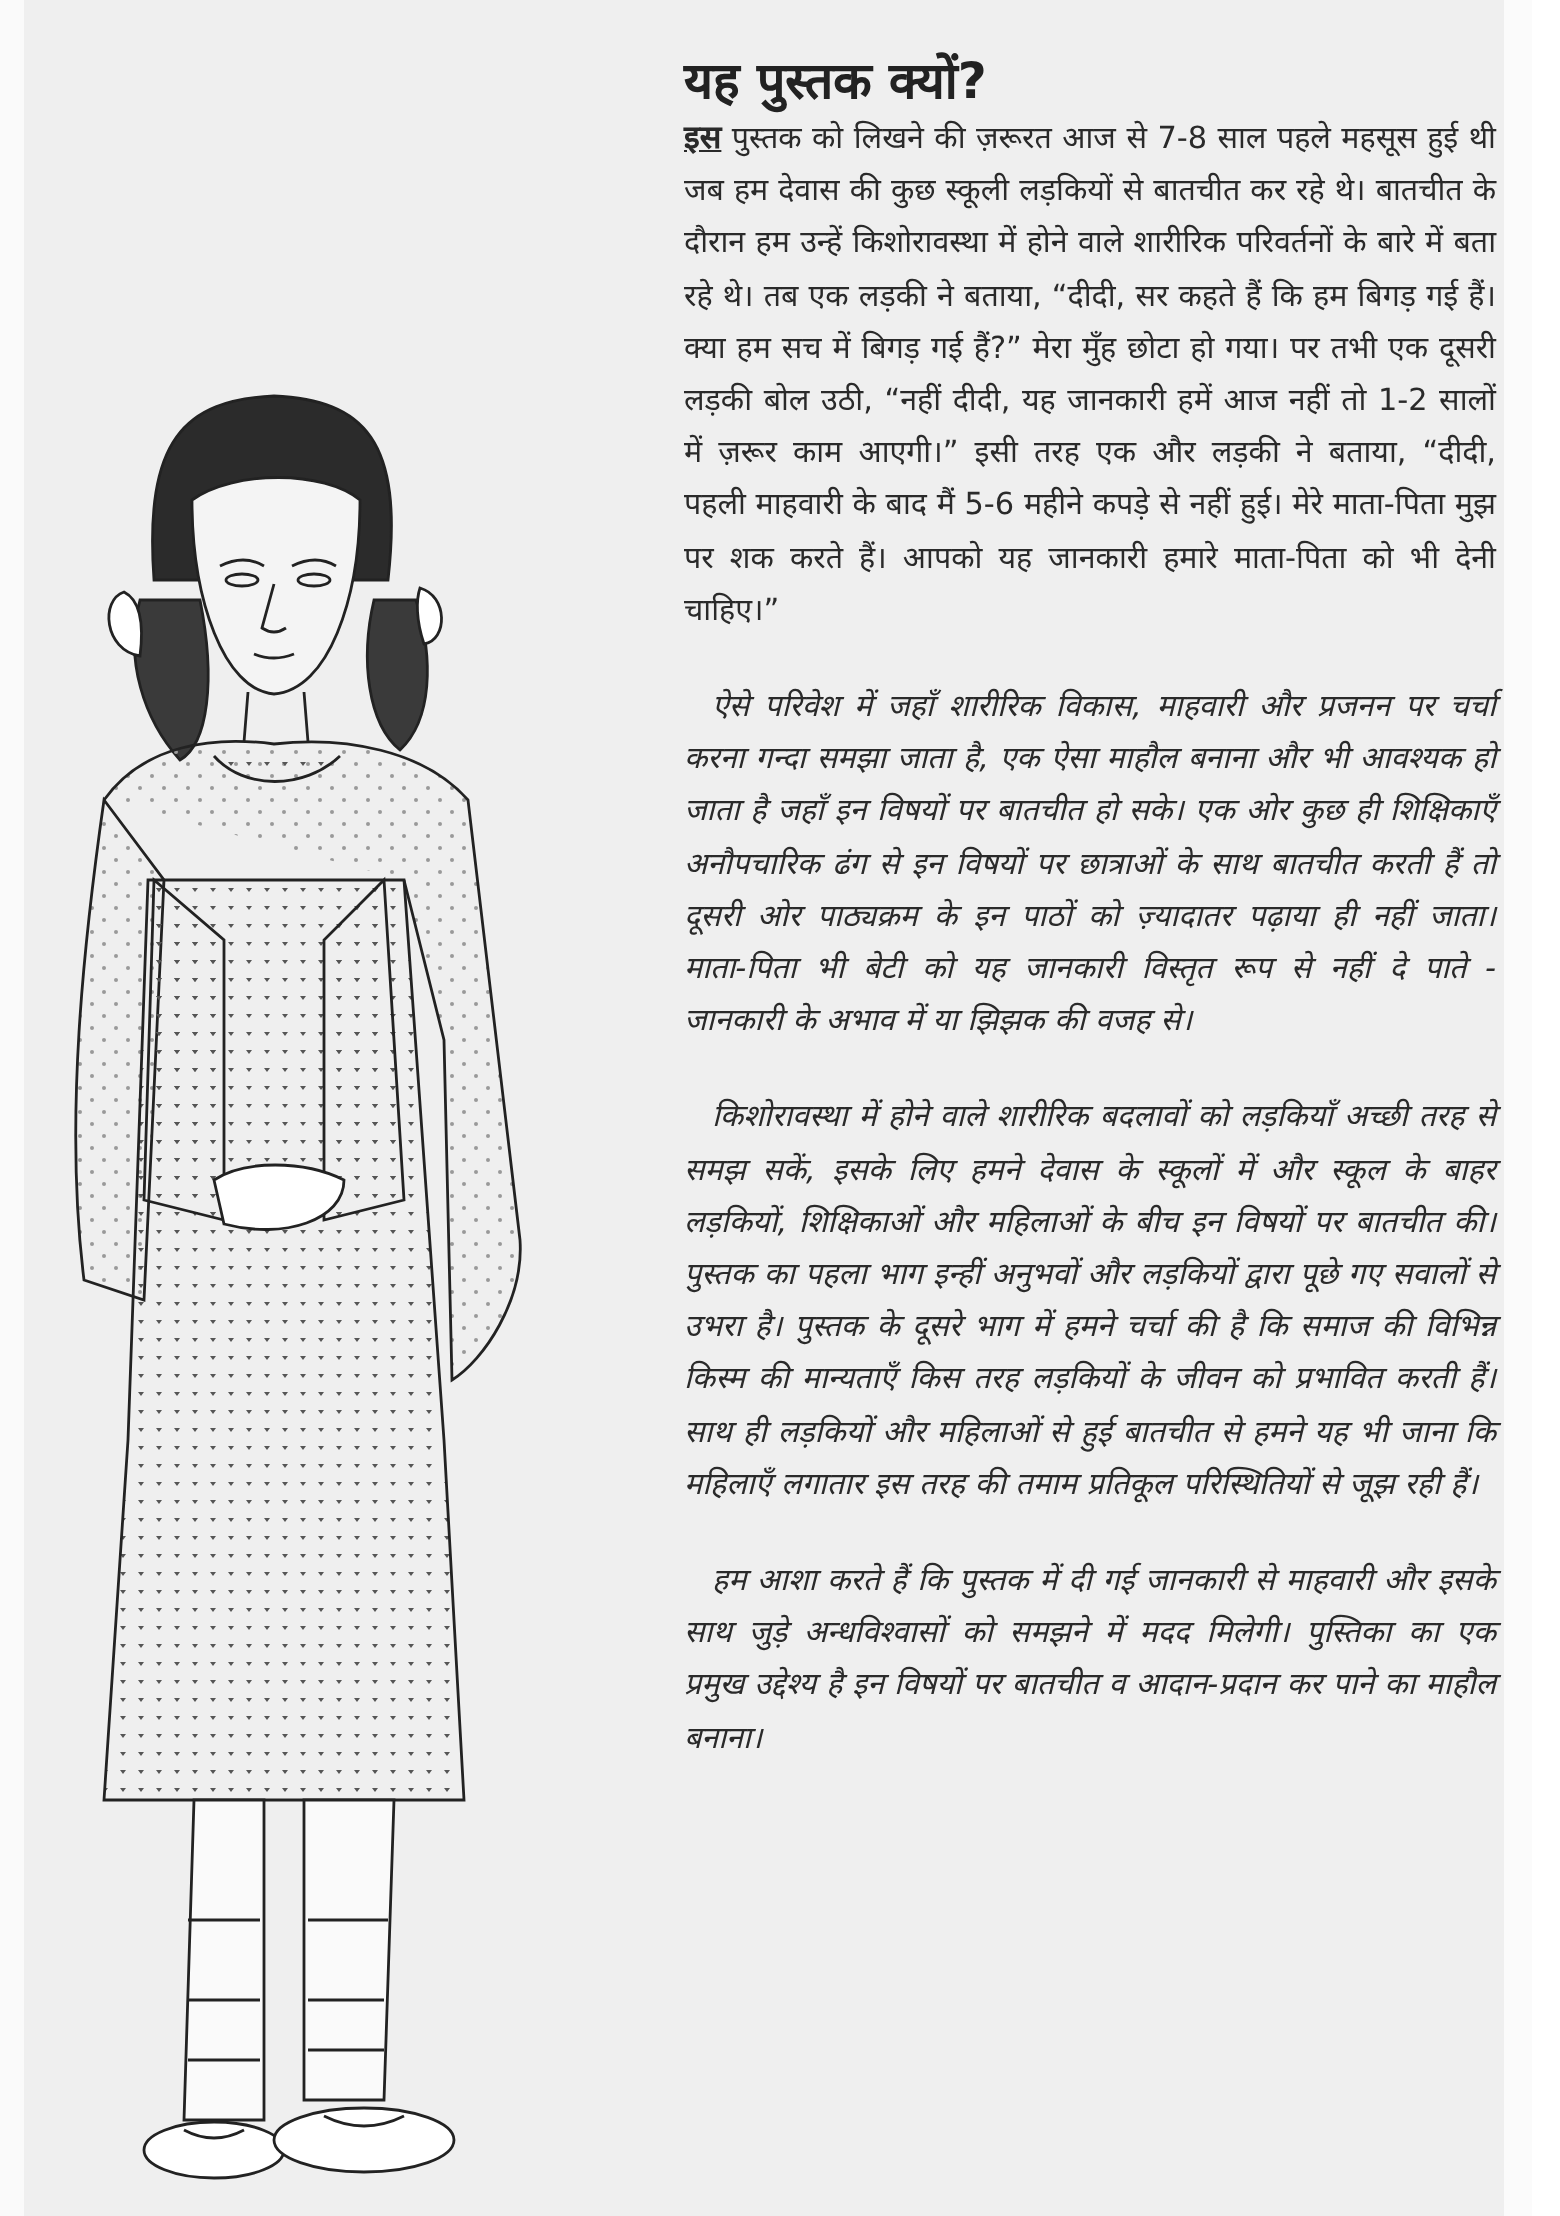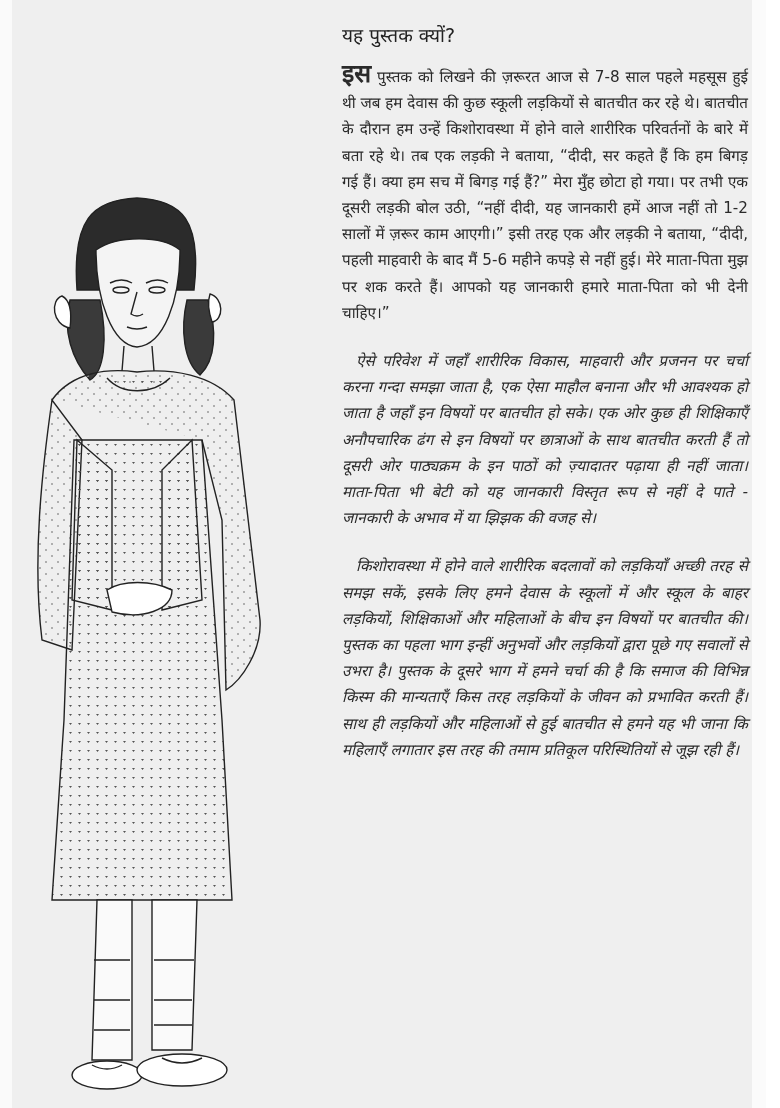--- a/index.html
+++ b/index.html
@@ -12,26 +12,26 @@
       position: absolute; left: 12px; top: 0; width: 754px; height: 1108px;
       background: #efefef;
     }
     .page-strip { position:absolute; left:0; top:0; width:12px; height:1108px; background:#fafafa; }
     .page-strip-r { position:absolute; right:0; top:0; width:14px; height:1108px; background:#fbfbfb; }
     .illustration { position: absolute; left: 12px; top: 0; width: 320px; height: 1108px; }
     .text-col {
       position: absolute; left: 342px; top: 22px; width: 406px;
       color: #2a2a2a;
     }
-    .title { font-size: 19px; font-weight: normal; margin: 0 0 13px 0; color: #222; letter-spacing: 0; }
+    .title { font-size: 25px; font-weight: bold; margin: 0 0 0 0; color: #222; letter-spacing: 0; }
     .para {
       font-size: 15.2px; line-height: 26.2px; text-align: justify; margin: 0 0 22px 0;
     }
     .para.indent { text-indent: 14px; font-style: italic; }
-    .dropcap { font-size: 25px; font-weight: bold; }
+    .dropcap { font-size: 16px; font-weight: bold; text-decoration: underline; }
   </style>
 </head>
 <body>
 
 <div class="page-strip"></div>
 <div class="page">
   <div class="page-strip-r"></div>
 </div>
 
 <svg class="illustration" viewBox="0 0 320 1108" xmlns="http://www.w3.org/2000/svg">
@@ -87,13 +87,14 @@
 
 <main class="text-col">
   <h1 class="title">यह पुस्तक क्यों?</h1>
 
   <p class="para"><span class="dropcap">इस</span><span> पुस्तक को लिखने की ज़रूरत आज से 7-8 साल पहले महसूस हुई थी जब हम देवास की कुछ स्कूली लड़कियों से बातचीत कर रहे थे। बातचीत के दौरान हम उन्हें किशोरावस्था में होने वाले शारीरिक परिवर्तनों के बारे में बता रहे थे। तब एक लड़की ने बताया, “दीदी, सर कहते हैं कि हम बिगड़ गई हैं। क्या हम सच में बिगड़ गई हैं?” मेरा मुँह छोटा हो गया। पर तभी एक दूसरी लड़की बोल उठी, “नहीं दीदी, यह जानकारी हमें आज नहीं तो 1-2 सालों में ज़रूर काम आएगी।” इसी तरह एक और लड़की ने बताया, “दीदी, पहली माहवारी के बाद मैं 5-6 महीने कपड़े से नहीं हुई। मेरे माता-पिता मुझ पर शक करते हैं। आपको यह जानकारी हमारे माता-पिता को भी देनी चाहिए।”</span></p>
 
   <p class="para indent">ऐसे परिवेश में जहाँ शारीरिक विकास, माहवारी और प्रजनन पर चर्चा करना गन्दा समझा जाता है, एक ऐसा माहौल बनाना और भी आवश्यक हो जाता है जहाँ इन विषयों पर बातचीत हो सके। एक ओर कुछ ही शिक्षिकाएँ अनौपचारिक ढंग से इन विषयों पर छात्राओं के साथ बातचीत करती हैं तो दूसरी ओर पाठ्यक्रम के इन पाठों को ज़्यादातर पढ़ाया ही नहीं जाता। माता-पिता भी बेटी को यह जानकारी विस्तृत रूप से नहीं दे पाते - जानकारी के अभाव में या झिझक की वजह से।</p>
 
   <p class="para indent">किशोरावस्था में होने वाले शारीरिक बदलावों को लड़कियाँ अच्छी तरह से समझ सकें, इसके लिए हमने देवास के स्कूलों में और स्कूल के बाहर लड़कियों, शिक्षिकाओं और महिलाओं के बीच इन विषयों पर बातचीत की। पुस्तक का पहला भाग इन्हीं अनुभवों और लड़कियों द्वारा पूछे गए सवालों से उभरा है। पुस्तक के दूसरे भाग में हमने चर्चा की है कि समाज की विभिन्न किस्म की मान्यताएँ किस तरह लड़कियों के जीवन को प्रभावित करती हैं। साथ ही लड़कियों और महिलाओं से हुई बातचीत से हमने यह भी जाना कि महिलाएँ लगातार इस तरह की तमाम प्रतिकूल परिस्थितियों से जूझ रही हैं।</p>
 
+  <p class="para indent">हम आशा करते हैं कि पुस्तक में दी गई जानकारी से माहवारी और इसके साथ जुड़े अन्धविश्वासों को समझने में मदद मिलेगी। पुस्तिका का एक प्रमुख उद्देश्य है इन विषयों पर बातचीत व आदान-प्रदान कर पाने का माहौल बनाना।</p>
 </main>
 
 </body></html>

